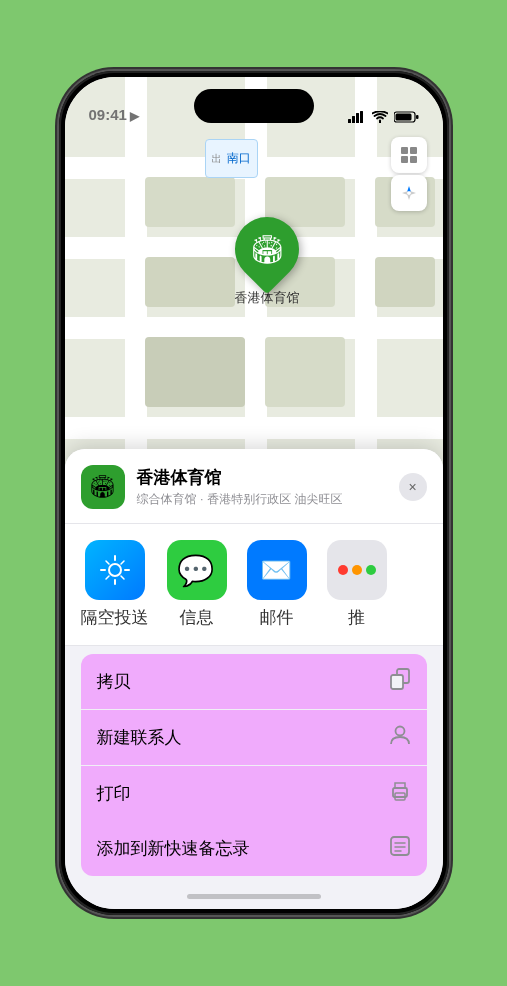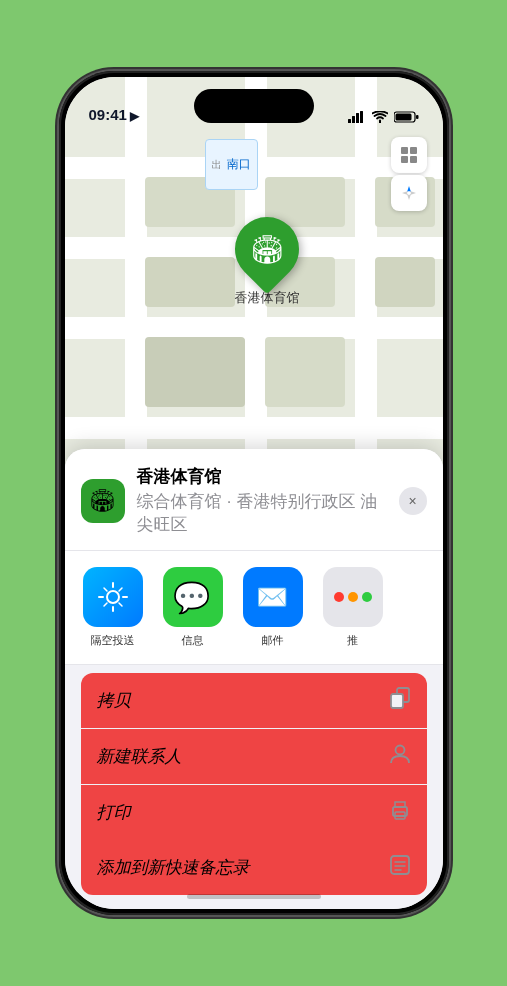--- a/index.html
+++ b/index.html
@@ -47,21 +47,21 @@
       height: 54px;
       display: flex;
       align-items: flex-end;
       padding: 0 24px 8px;
       justify-content: space-between;
       z-index: 99;
     }
     .status-time {
       font-size: 15px;
       font-weight: 600;
-      color: #0f172a;
+      color: #737373;
       display: flex;
       align-items: flex-end;
       gap: 3px;
     }
     .status-icons {
       display: flex;
       align-items: center;
       gap: 6px;
     }
     
@@ -88,21 +88,21 @@
       border-radius: 4px;
     }
     
     .map-label {
       position: absolute;
       top: 62px;
       left: 140px;
       background: #e8f4ff;
       border: 1px solid #aad4f5;
       border-radius: 4px;
-      padding: 16px 6px;
+      padding: 10px 6px;
       font-size: 12px;
       color: #0066cc;
       white-space: nowrap;
     }
     
     .map-controls {
       position: absolute;
       top: 60px;
       right: 16px;
       display: flex;
@@ -182,21 +182,21 @@
       flex-shrink: 0;
       font-size: 22px;
     }
     .location-info { flex: 1; }
     .location-name {
       font-size: 17px;
       font-weight: 600;
       color: #000;
     }
     .location-desc {
-      font-size: 17px;
+      font-size: 12px;
       color: #8e8e93;
       margin-top: 2px;
     }
     .close-btn {
       width: 28px;
       height: 28px;
       background: #e5e5ea;
       border-radius: 50%;
       display: flex;
       align-items: center;
@@ -216,32 +216,31 @@
       border-bottom: 1px solid #e5e5ea;
     }
     .share-item {
       display: flex;
       flex-direction: column;
       align-items: center;
       gap: 6px;
       min-width: 64px;
     }
     .share-label {
-      font-size: 11px;
+      font-size: 17px;
       color: #333;
       text-align: center;
     }
     
     .action-list {
       margin-top: 8px;
-      background: #ef4444;
+      background: #f0abfc;
       border-radius: 12px;
       margin: 8px 16px;
       overflow: hidden;
-      font-style: italic;
     }
     .action-item {
       display: flex;
       align-items: center;
       justify-content: space-between;
       padding: 14px 16px;
       border-bottom: 1px solid #f0f0f5;
     }
     .action-item:last-child { border-bottom: none; }
     .action-text {

